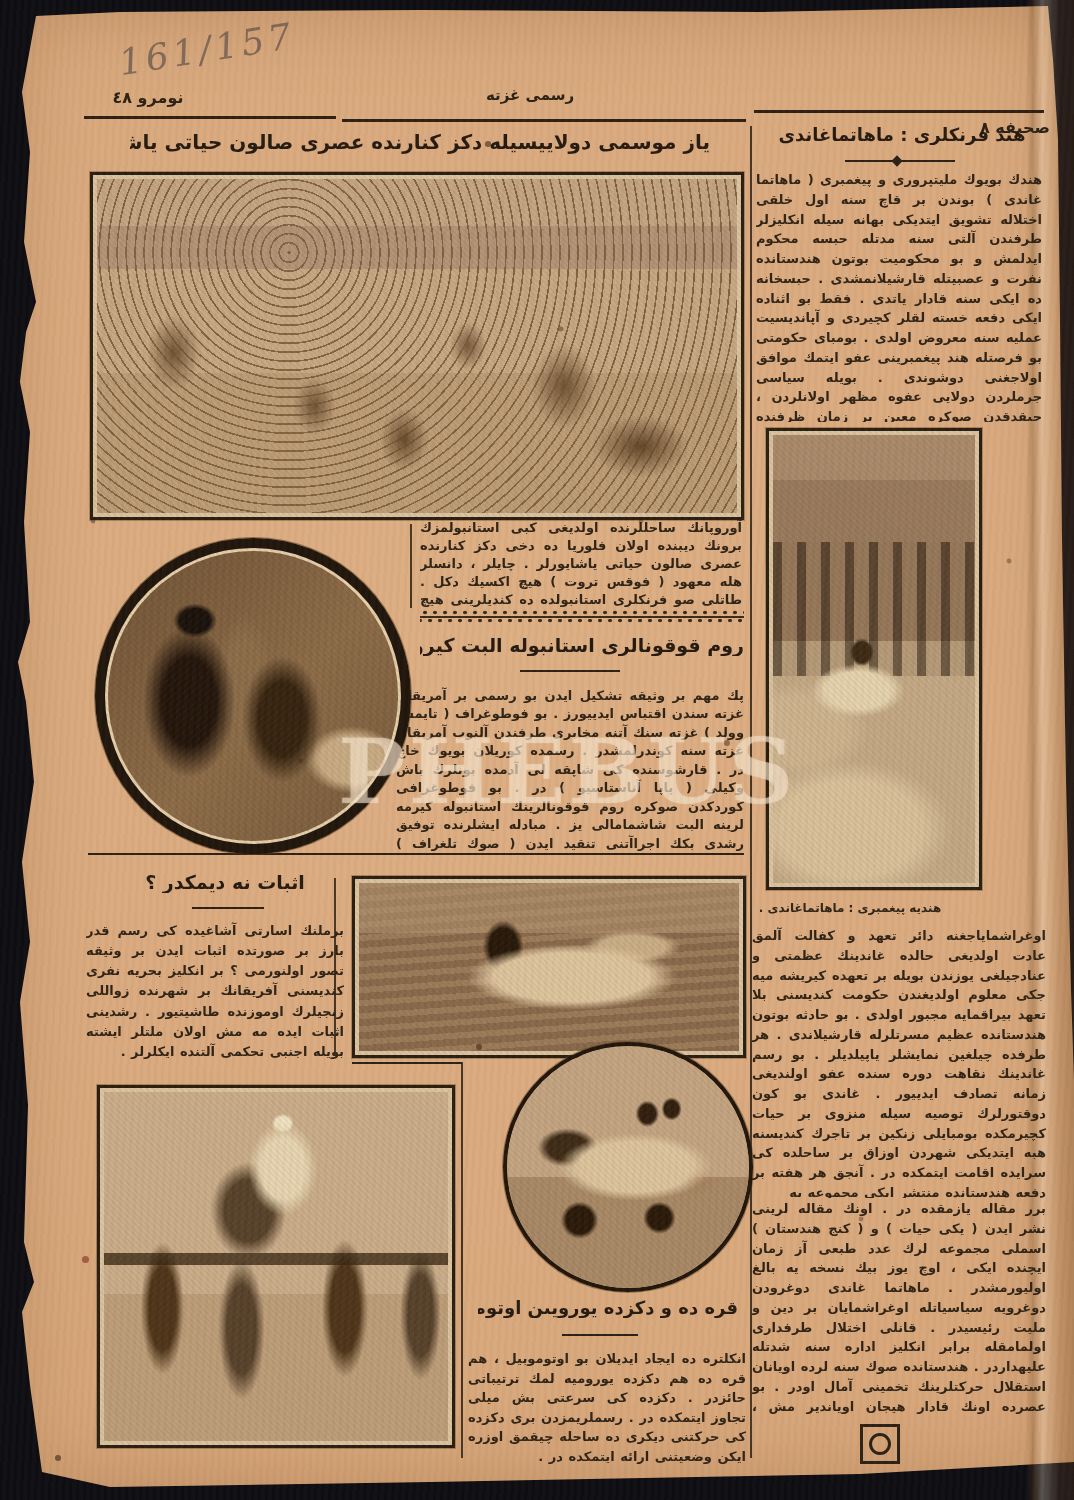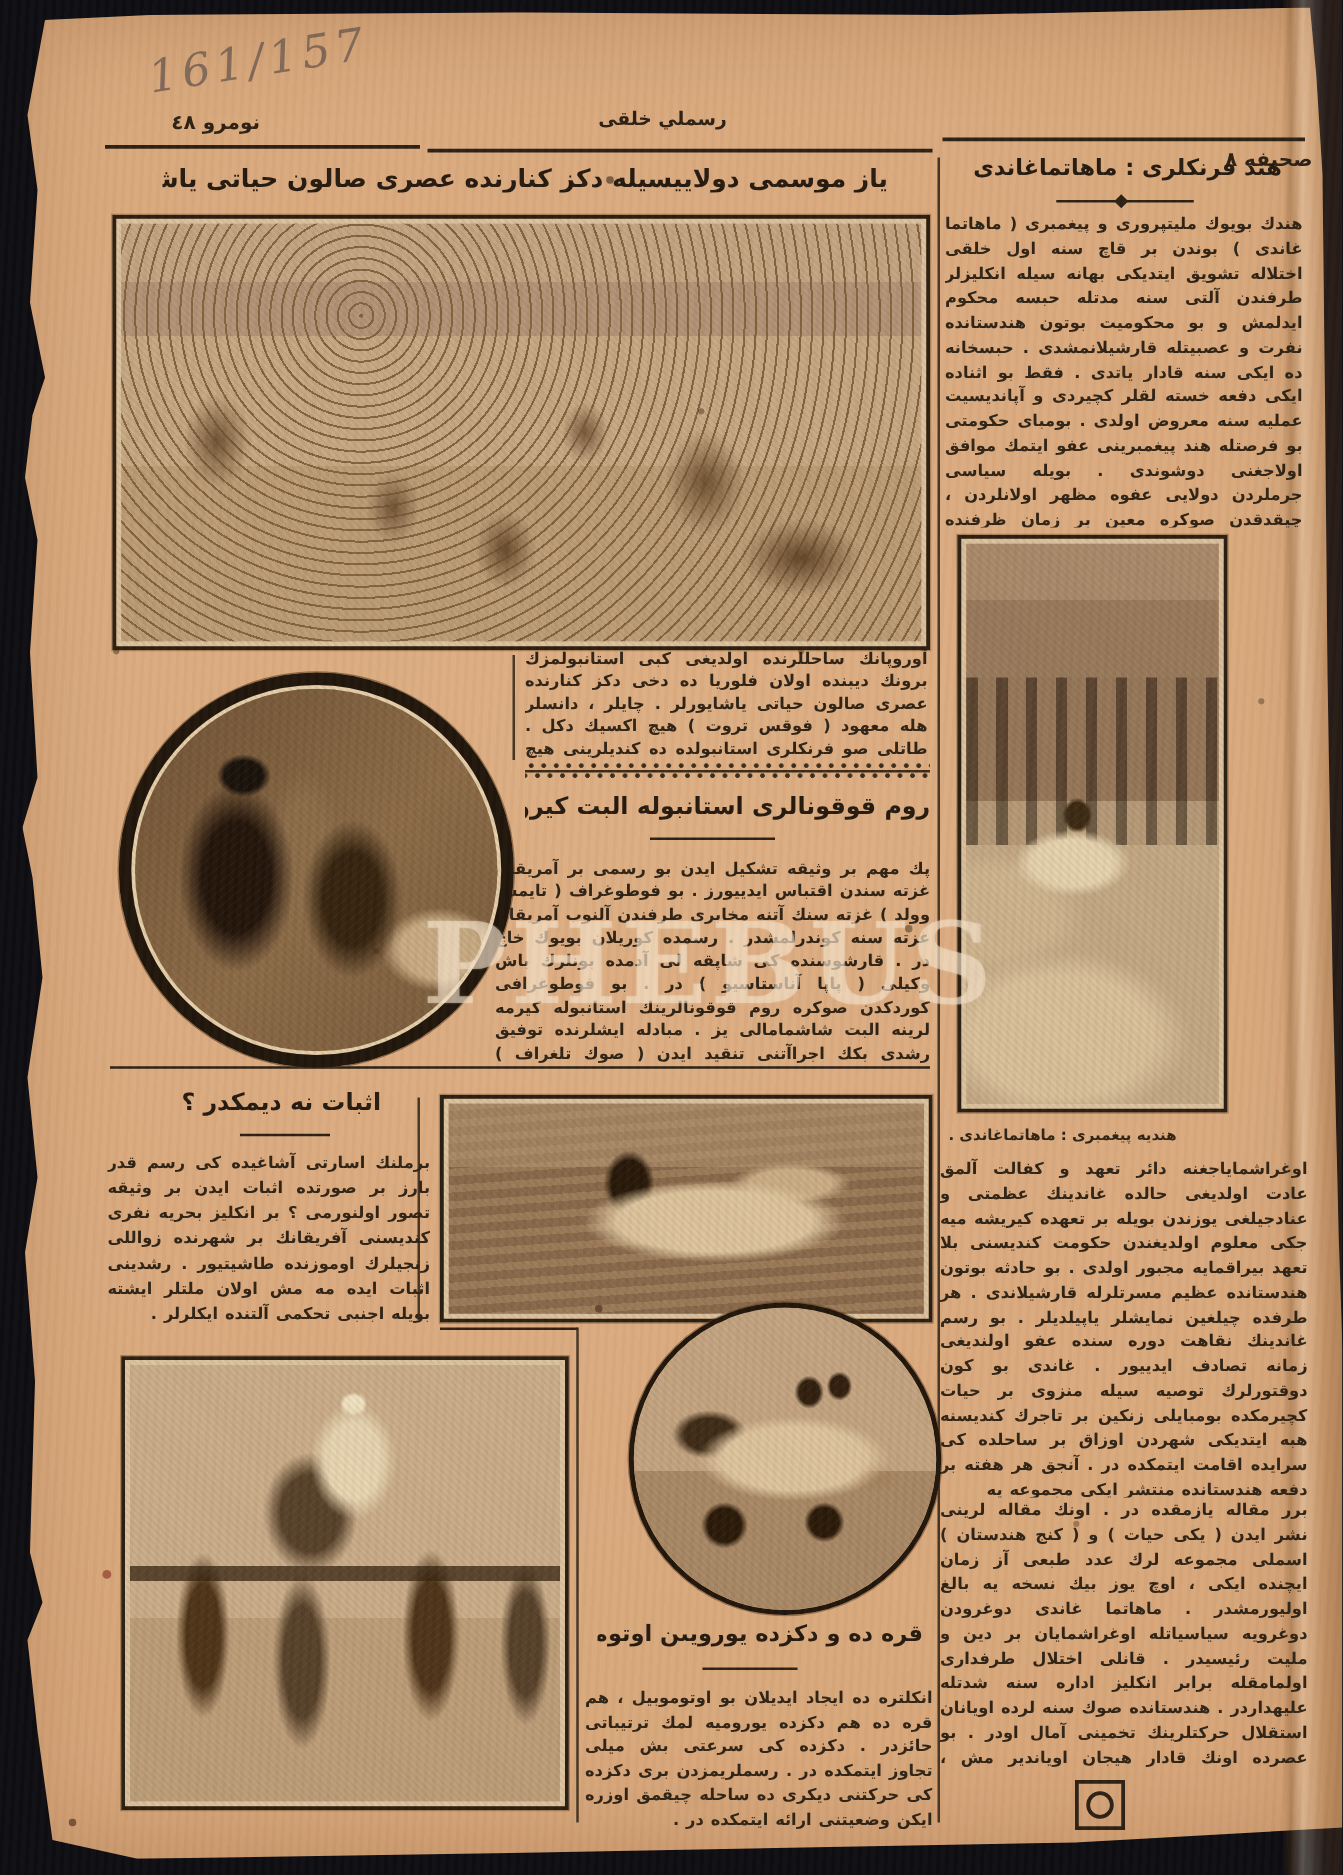--- a/index.html
+++ b/index.html
@@ -56,21 +56,21 @@
   .rtl{direction:rtl;text-align:justify;overflow:hidden;}
   .body-text{font-size:13px;line-height:1.5;font-weight:600;color:#2e2316;word-spacing:1px;}
   .headline{font-weight:700;color:#241a10;text-align:center;direction:rtl;white-space:nowrap;overflow:hidden;}
   .caption{font-weight:700;color:#2e2316;text-align:center;direction:rtl;}
   .h-rule{background:#2b2014;height:2px;}
   .v-rule{background:rgba(43,32,20,.85);width:2px;}
 
   
   #hand-note{left:118px;top:26px;width:210px;font-family:"DejaVu Serif",serif;font-style:italic;
     font-size:36px;color:rgba(95,80,75,.72);transform:rotate(-9deg);letter-spacing:4px;}
-  #issue-label{left:88px;top:88px;width:120px;font-size:16px;font-weight:700;direction:rtl;text-align:right;}
+  #issue-label{left:88px;top:88px;width:120px;font-size:16px;font-weight:700;direction:rtl;text-align:center;}
   #paper-title{left:440px;top:86px;width:180px;font-size:15px;font-weight:700;text-align:center;direction:rtl;}
   #page-label{left:946px;top:82px;width:104px;font-size:16px;font-weight:700;direction:rtl;margin-top:36px;}
   #rule-left{left:84px;top:116px;width:252px;height:3px;}
   #rule-center{left:342px;top:119px;width:404px;height:3px;}
   #rule-right{left:754px;top:110px;width:290px;height:3px;}
 
   
   #main-divider{left:750px;top:126px;height:1332px;}
   #sub-divider-beach{left:410px;top:524px;height:84px;width:2px;}
   #sub-divider-esaret{left:334px;top:878px;height:178px;width:2px;}
@@ -186,21 +186,21 @@
 </style>
 </head>
 <body>
 
 <div id="page">
   <div id="paper"></div>
   <div id="fold"></div>
 
   <div class="abs ink" id="hand-note">161/157</div>
   <div class="abs ink" id="issue-label">نومرو ٤٨</div>
-  <div class="abs ink" id="paper-title">رسملي خلقى</div>
+  <div class="abs ink" id="paper-title">رسمى غزته</div>
   <div class="abs ink" id="page-label">صحيفه ٨</div>
   <div class="abs h-rule" id="rule-left"></div>
   <div class="abs h-rule" id="rule-center"></div>
   <div class="abs h-rule" id="rule-right"></div>
 
   <div class="abs v-rule" id="main-divider"></div>
   <div class="abs v-rule" id="sub-divider-beach"></div>
   <div class="abs v-rule" id="sub-divider-esaret"></div>
   <div class="abs v-rule" id="sub-divider-bottom"></div>
   <div class="abs h-rule" id="rule-mid"></div>

